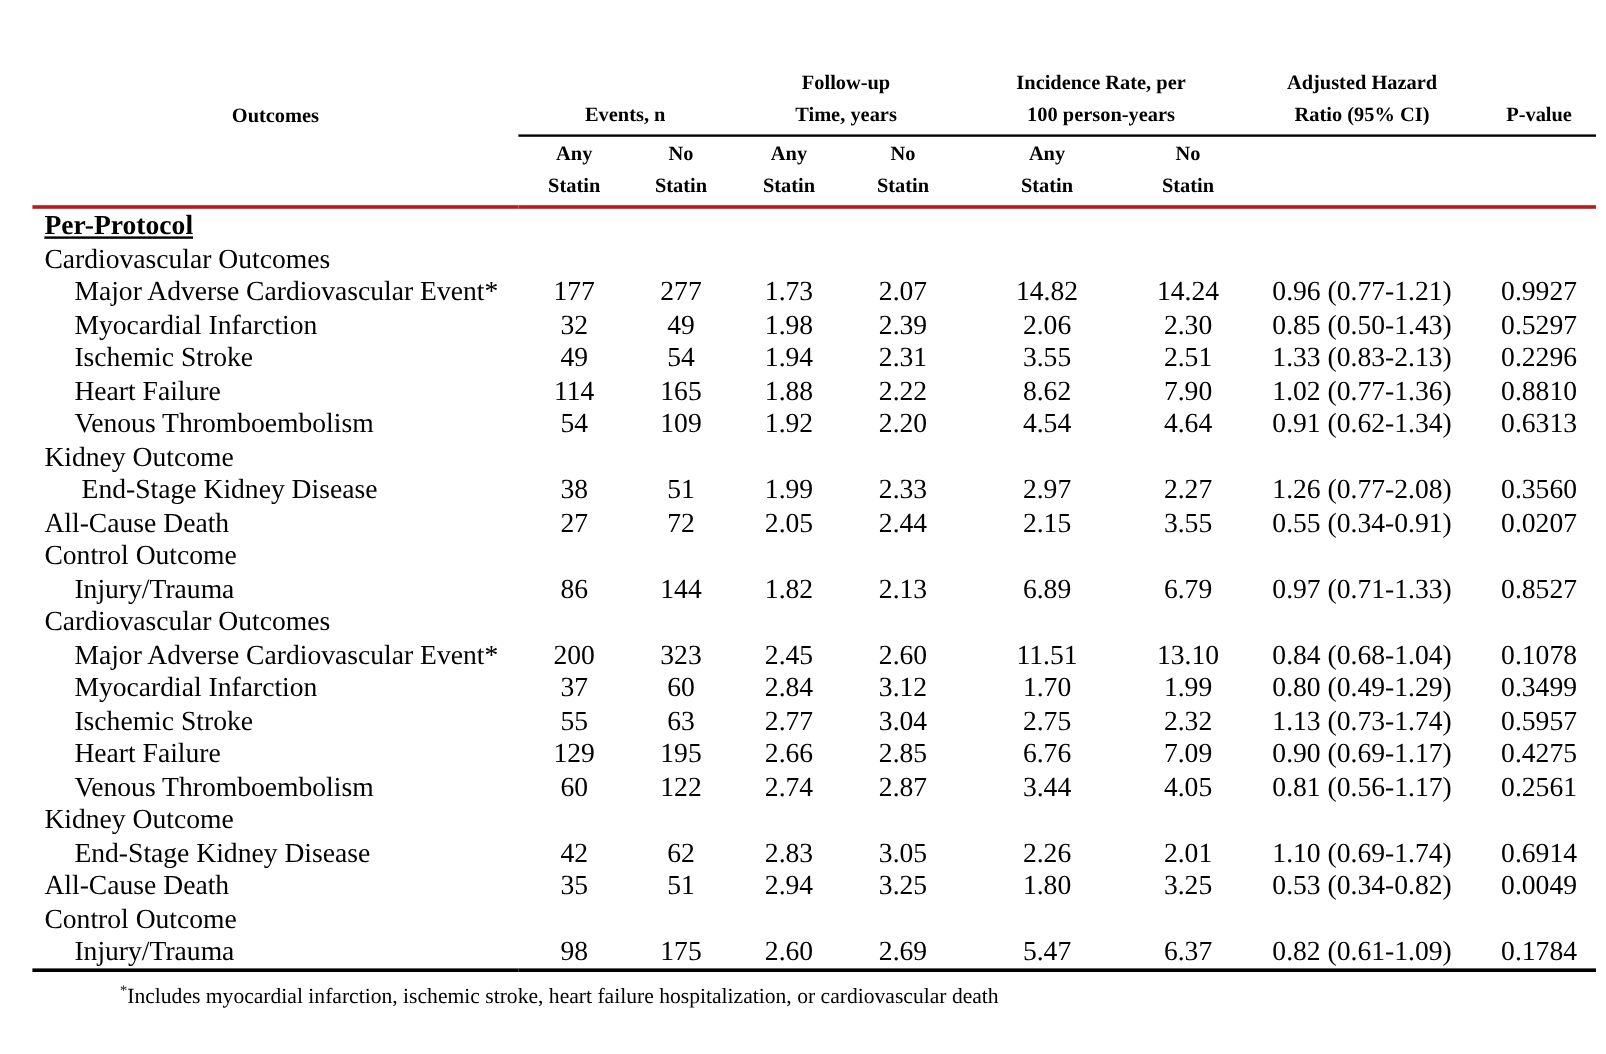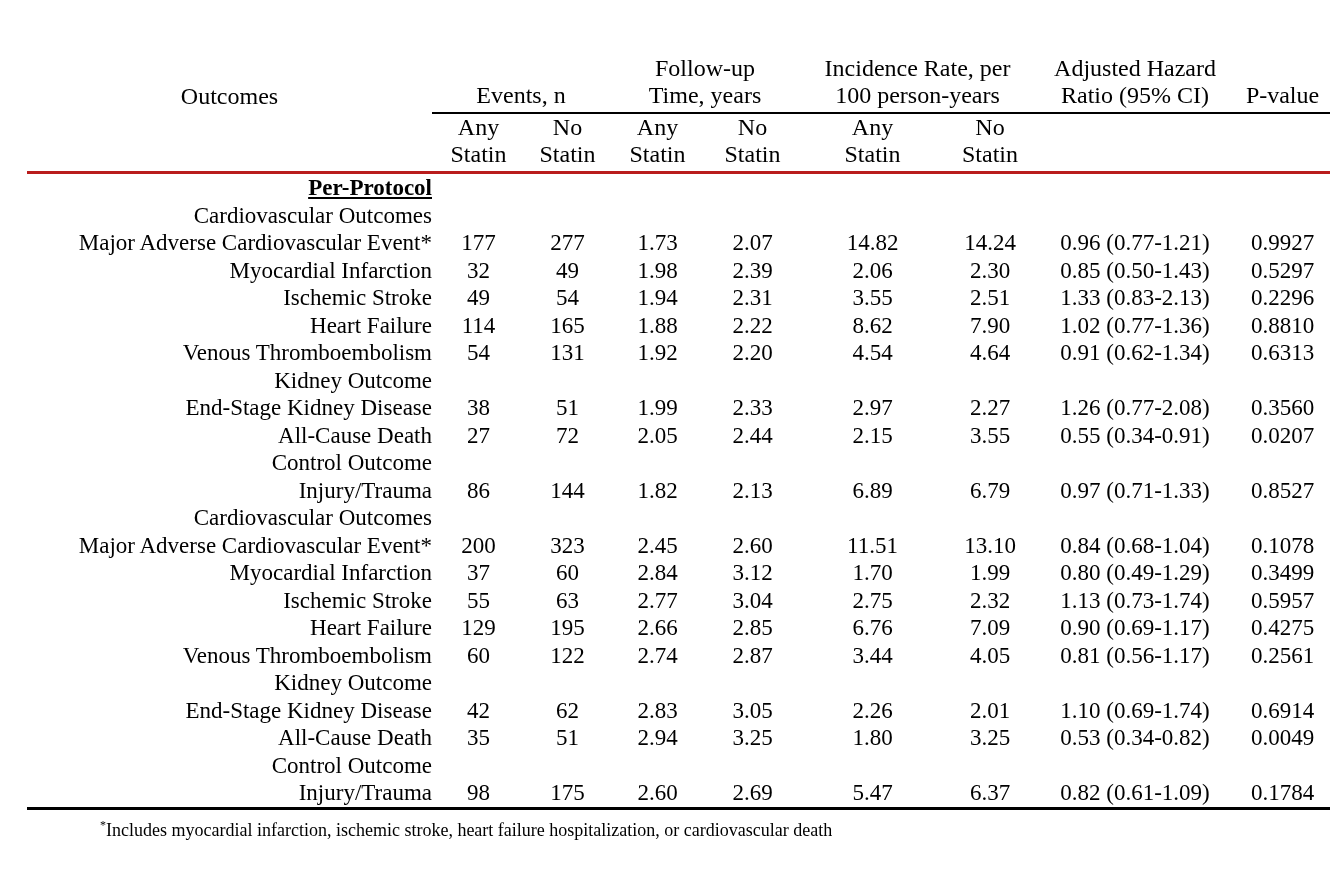--- a/index.html
+++ b/index.html
@@ -22,22 +22,22 @@
     table-layout: fixed;
     width: 1303px;
     border-bottom: 3px solid #000;
   }
   table.outcomes th,
   table.outcomes td {
     padding: 0;
     margin: 0;
   }
   thead th {
-    font-weight: normal;
-    font-size: 24px;
+    font-weight: bold;
+    font-size: 17px;
     line-height: 27px;
     vertical-align: bottom;
     text-align: center;
     white-space: nowrap;
   }
   thead tr.group-row th {
     padding-bottom: 3px;
   }
   thead tr.group-row th.ruled {
     border-bottom: 2px solid #000;
@@ -50,21 +50,21 @@
     font-size: 23px;
     line-height: 27.5px;
     height: 27.5px;
     white-space: nowrap;
     overflow: visible;
   }
   tbody td.num {
     text-align: center;
   }
   tbody td.label {
-    text-align: right;
+    text-align: left;
     padding-left: 10px;
   }
   tbody td.label.i1 { padding-left: 35px; }
   tbody td.label.i2 { padding-left: 41px; }
   tbody tr.section td.label {
     font-weight: bold;
     text-decoration: underline;
   }
   .footnote {
     font-size: 18px;
@@ -216,21 +216,21 @@
           <td class="num">1.88</td>
           <td class="num">2.22</td>
           <td class="num">8.62</td>
           <td class="num">7.90</td>
           <td class="num">1.02 (0.77-1.36)</td>
           <td class="num">0.8810</td>
         </tr>
         <tr class="outcome">
           <td class="label i1">Venous Thromboembolism</td>
           <td class="num">54</td>
-          <td class="num">131</td>
+          <td class="num">109</td>
           <td class="num">1.92</td>
           <td class="num">2.20</td>
           <td class="num">4.54</td>
           <td class="num">4.64</td>
           <td class="num">0.91 (0.62-1.34)</td>
           <td class="num">0.6313</td>
         </tr>
         <tr class="category">
           <td class="label i0">Kidney Outcome</td>
           <td class="num"></td>

